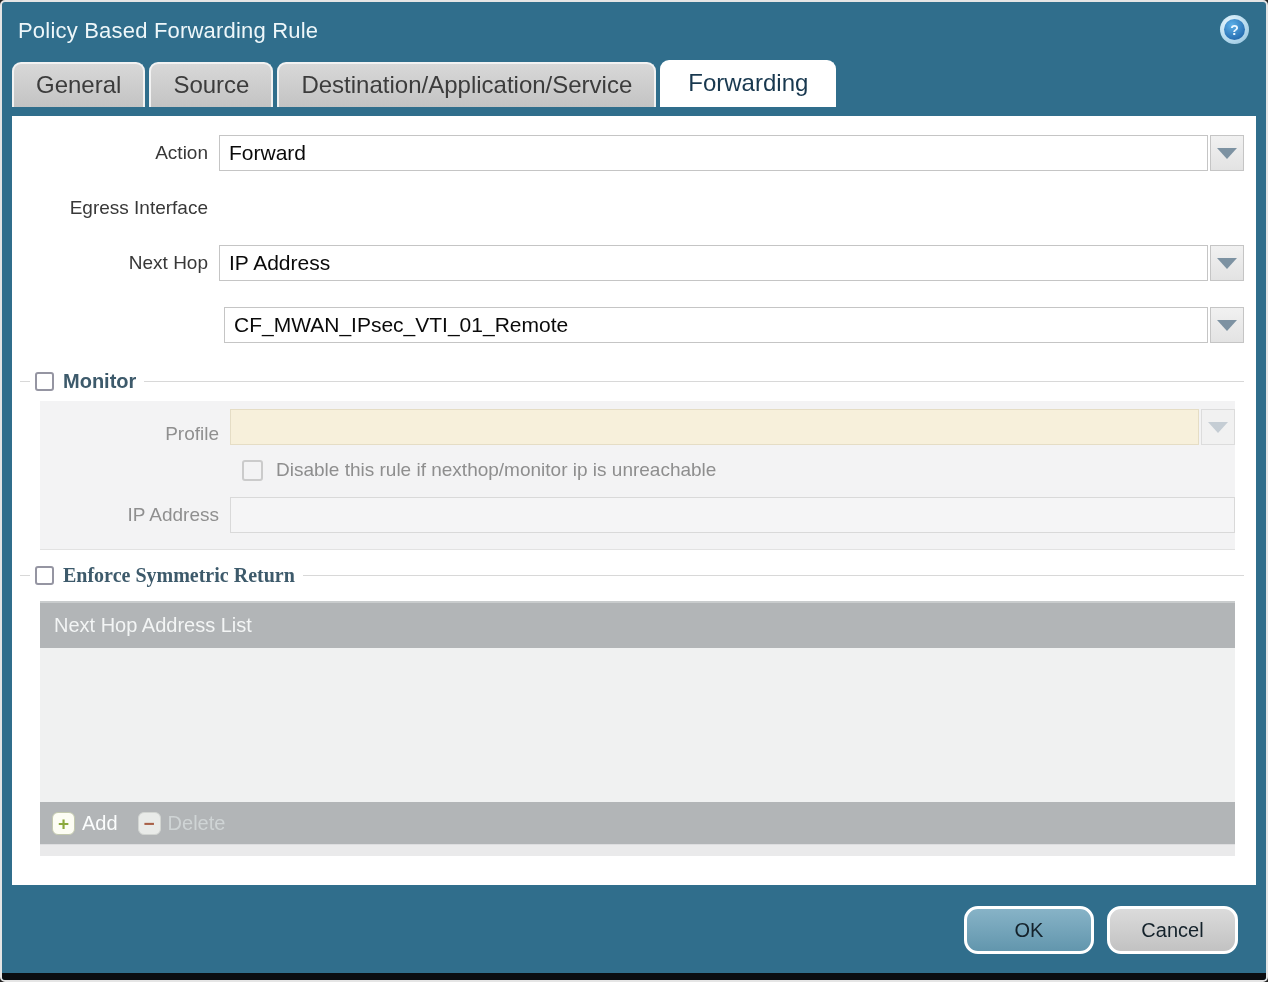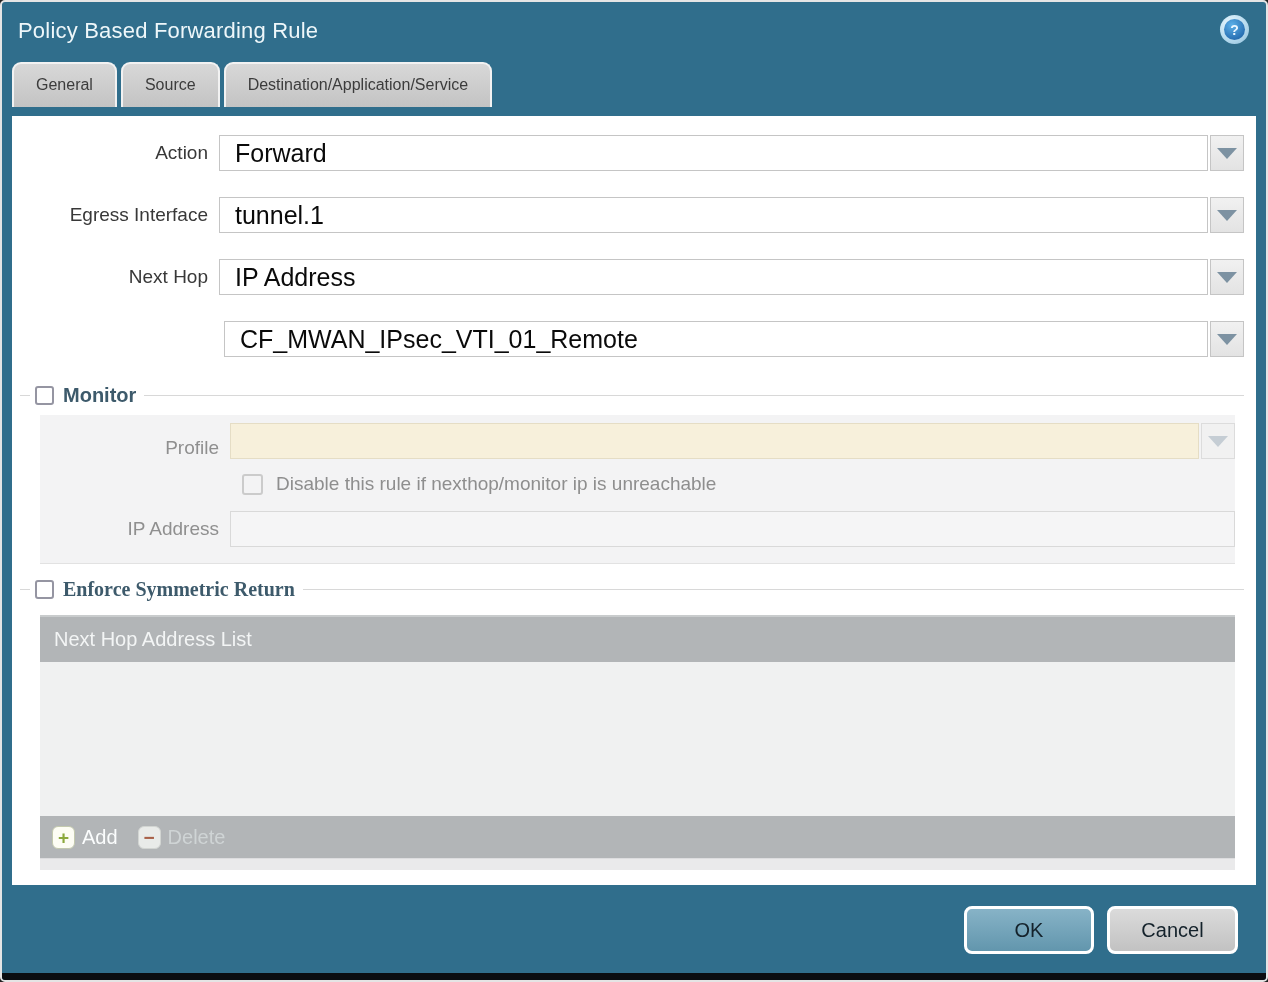--- a/index.html
+++ b/index.html
@@ -42,21 +42,21 @@
   .tabs {
     display: flex; align-items: flex-end;
     padding-left: 10px; gap: 4px;
     height: 47px;
   }
   .tab {
     background: linear-gradient(#d8d8d8, #c3c3c3);
     border: 2px solid #f2f2f2; border-bottom: none;
     border-radius: 9px 9px 0 0;
     color: #3c3c3c;
-    font-size: 16px;
+    font-size: 24px;
     padding: 9px 22px 10px 22px;
     height: 45px;
     display: flex; align-items: center;
     cursor: pointer;
     white-space: nowrap;
   }
   .tab.active {
     background: #ffffff;
     border-color: #ffffff;
     color: #18384f;
@@ -79,22 +79,22 @@
     text-align: right; padding-right: 11px;
     color: #383838; font-size: 19px;
     white-space: nowrap;
   }
   .combo { flex: 1; display: flex; height: 36px; }
   .combo.indent { margin-left: 5px; }
   .combo-input {
     flex: 1; height: 36px;
     border: 1px solid #c5c5c5;
     background: #fff;
-    padding: 0 15px;
-    font-size: 25px; color: #0a0a0a;
+    padding: 0 9px;
+    font-size: 21px; color: #0a0a0a;
     display: flex; align-items: center;
     white-space: nowrap; overflow: hidden;
   }
   .combo-btn {
     width: 34px; height: 36px; margin-left: 2px;
     background: linear-gradient(#f1f1f1, #e3e3e3);
     border: 1px solid #c5c5c5;
     display: flex; align-items: center; justify-content: center;
     cursor: pointer; flex: 0 0 34px;
   }
@@ -180,21 +180,21 @@
 
   .schedule-row { margin-top: 21px; }
 
   
   .footer {
     position: absolute; left: 0; right: 0; bottom: 0; height: 99px;
     display: flex; align-items: flex-start; justify-content: flex-end;
     padding: 25px 28px 0 0; gap: 13px;
   }
   .btn {
-    height: 48px; border: 3px solid #ffffff; border-radius: 8px;
+    height: 48px; border: 3px solid #ffffff; border-radius: 14px;
     font-size: 20px; color: #14222b;
     display: flex; align-items: center; justify-content: center;
     cursor: pointer;
   }
   .btn-ok { width: 130px; background: linear-gradient(#87b3c7, #6296ad); }
   .btn-cancel { width: 131px; background: linear-gradient(#dbdbdb, #c2c2c2); }
   .bottom-strip {
     position: absolute; left: 0; right: 0; bottom: 0; height: 7px;
     background: #0a0d11;
   }
@@ -213,43 +213,40 @@
 
   <div class="tabs">
     <div class="tab">
         <span>General</span>
       </div>
     <div class="tab">
         <span>Source</span>
       </div>
     <div class="tab">
         <span>Destination/Application/Service</span>
+      </div>
+    <div class="tab active">
+        <span>Forwarding</span>
       </div>
   </div>
 
   <div class="content">
 
     <div class="form-row">
       <div class="form-label">Action</div>
       <div class="combo">
         <div class="combo-input">Forward</div>
         <div class="combo-btn">
           <div class="arrow-down"></div>
         </div>
       </div>
     </div>
 
     <div class="form-row">
       <div class="form-label">Egress Interface</div>
-      <div class="combo">
-        <div class="combo-input">tunnel.1</div>
-        <div class="combo-btn">
-          <div class="arrow-down"></div>
-        </div>
-      </div>
     </div>
 
     <div class="form-row">
       <div class="form-label">Next Hop</div>
       <div class="combo">
         <div class="combo-input">IP Address</div>
         <div class="combo-btn">
           <div class="arrow-down"></div>
         </div>
       </div>

